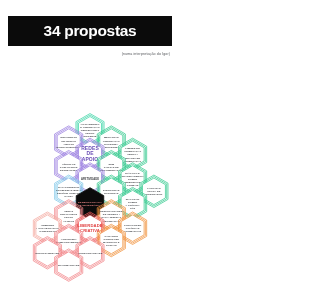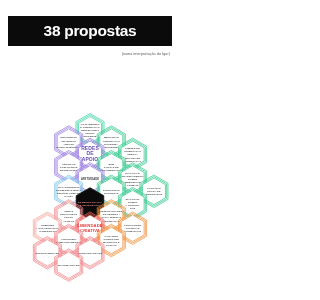--- a/index.html
+++ b/index.html
@@ -47,21 +47,21 @@
   .big   { font-size: 5.0px; letter-spacing: 0.1px; }
   .mid   { font-size: 4.2px; letter-spacing: 0.1px; }
   .ctr   { font-size: 2.5px; letter-spacing: 0.15px; }
 </style>
 </head>
 <body>
 
 <div id="page">
 
   <div class="titlebar">
-    <span class="t">38 propostas</span>
+    <span class="t">34 propostas</span>
   </div>
 
   <div class="subtitle">(numa interpretação do Igor)</div>
 
   <div id="hexwrap">
     <svg id="hexsvg" viewBox="0 0 180 242">
       <g id="hexlayer">
           <g>
             <path d="M90.00 55.56L104.06 63.68L104.06 79.92L90.00 88.04L75.94 79.92L75.94 63.68Z" fill="none" stroke="#3fd6a8" stroke-width="0.75"></path>
             <path d="M90.00 57.04L102.78 64.42L102.78 79.18L90.00 86.56L77.22 79.18L77.22 64.42Z" fill="none" stroke="#3fd6a8" stroke-width="0.75"></path>

